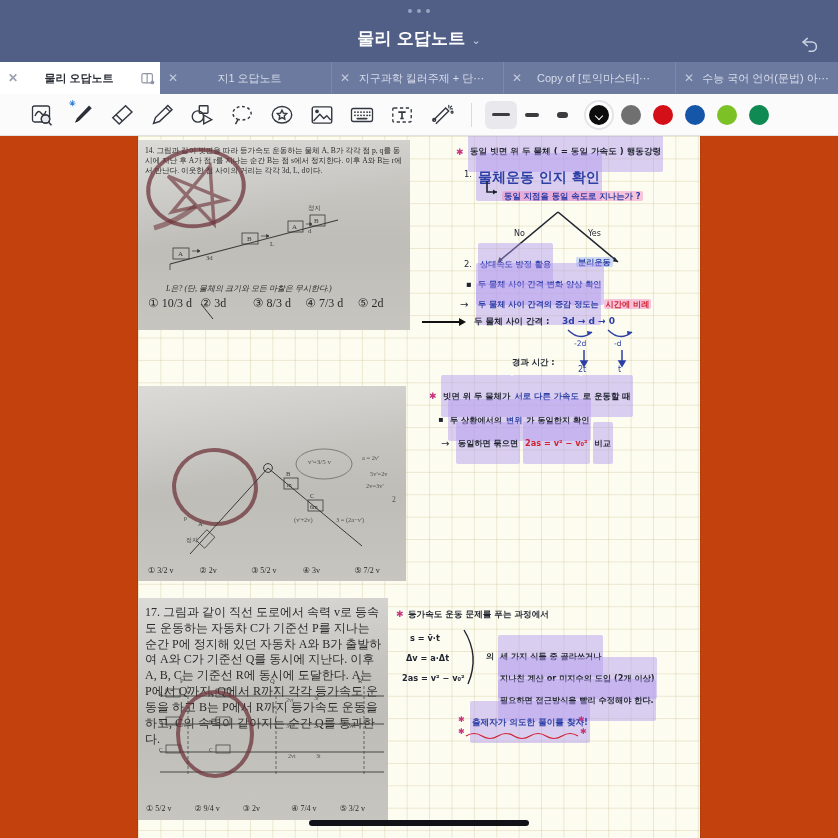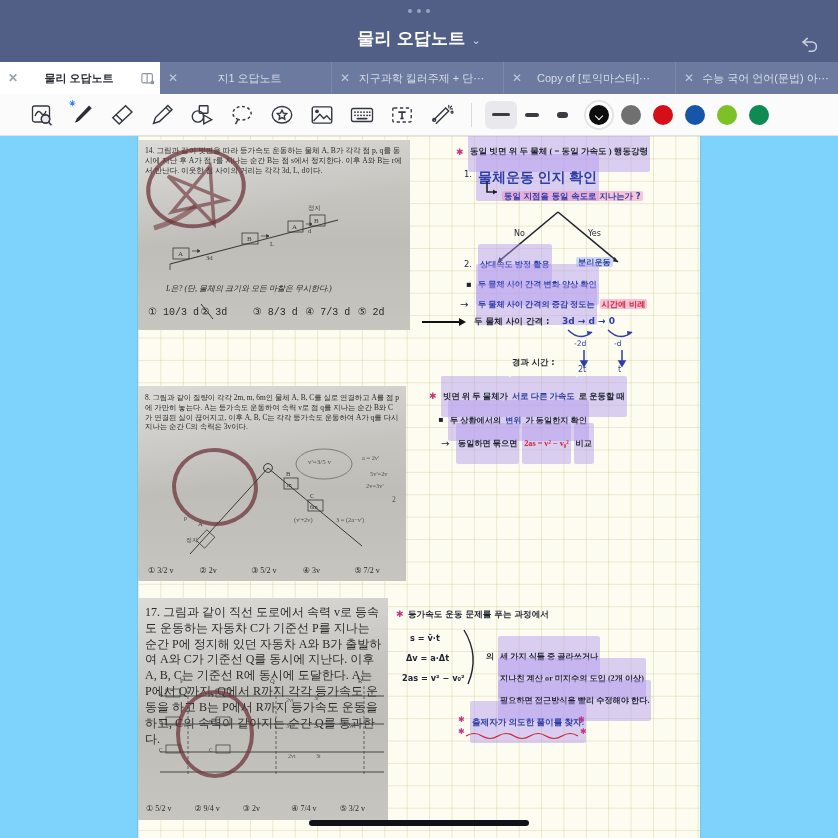--- a/index.html
+++ b/index.html
@@ -137,21 +137,21 @@
     position: absolute; left: 50%; top: 56%;
     width: 5px; height: 5px;
     border-right: 1.5px solid #fff; border-bottom: 1.5px solid #fff;
     transform: translate(-50%,-50%) rotate(45deg);
   }
 
   
   .canvas {
     position: absolute; top: 136px; left: 0;
     width: 838px; height: 702px;
-    background: #7dd3fc;
+    background: #c2410c;
     overflow: hidden;
   }
   .page {
     position: absolute; left: 138px; top: 0;
     width: 562px; height: 702px;
     background: #fdfcf0;
     background-image:
       linear-gradient(to right, rgba(190,178,120,0.28) 1px, transparent 1px),
       linear-gradient(to bottom, rgba(190,178,120,0.28) 1px, transparent 1px);
     background-size: 22.4px 22.4px;
@@ -194,21 +194,21 @@
   .hw {
     position: absolute;
     font-family: "DejaVu Sans", sans-serif;
     white-space: nowrap;
     line-height: 1.1;
   }
   .hw-ink-blue  { color: #2c3fa6; }
   .hw-ink-dark  { color: #1f2430; }
   .hw-ink-pink  { color: #c7357e; }
   .hw-ink-red   { color: #cf2233; }
-  .hl-violet { background: rgba(176,150,240,0.45); border-radius: 2px; padding: 16px 2px; font-family: Liberation Serif, serif; }
+  .hl-violet { background: rgba(176,150,240,0.45); border-radius: 2px; padding: 16px 2px; }
   .hl-pink   { background: rgba(244,140,196,0.50); border-radius: 2px; padding: 0 2px; }
   .hl-blue   { background: rgba(150,180,245,0.45); border-radius: 2px; padding: 0 2px; }
 
   .arrow-svg { position: absolute; overflow: visible; }
 
   
   .home-ind {
     position: absolute; bottom: 12px; left: 50%;
     transform: translateX(-50%);
     width: 220px; height: 6px; border-radius: 4px;
@@ -428,21 +428,21 @@
             <path d="M34 49 l-2.5 -1.5 v3 z" fill="#3a3a38"></path>
           <line x1="95" y1="34" x2="103" y2="34"></line>
             <path d="M103 34 l-2.5 -1.5 v3 z" fill="#3a3a38"></path>
           <line x1="140" y1="22" x2="146" y2="22"></line>
             <path d="M146 22 l-2.2 -1.3 v2.6 z" fill="#3a3a38"></path>
         </g>
       </svg>
 
       <div class="ptext" style="left:28px; top:144px; font-size:8px; font-style:italic;">L은? (단, 물체의 크기와 모든 마찰은 무시한다.)</div>
 
-      <div class="pchoices" style="left:10px; top:166px; font-size:10px;font-family:Liberation Mono, monospace;">
+      <div class="pchoices" style="left:10px; top:156px; font-size:12px;">
         <span>① 10/3 d</span>
         <span>② 3d</span>
         <span>③ 8/3 d</span>
         <span>④ 7/3 d</span>
         <span>⑤ 2d</span>
       </div>
       <svg class="arrow-svg" style="left:60px; top:160px;" width="26" height="22" viewBox="0 0 26 22">
         <path d="M3 4 q8 10 12 15" stroke="#333" stroke-width="1" fill="none"></path>
       </svg>
     </div>
@@ -513,24 +513,20 @@
       </g>
     </svg>
     <div class="hw hw-ink-blue" style="left:436px; top:204px; font-size:7.6px;">-2d</div>
     <div class="hw hw-ink-blue" style="left:476px; top:204px; font-size:7.6px;">-d</div>
     <div class="hw hw-ink-dark" style="left:374px; top:222px; font-size:8.4px; font-weight:700;">경과 시간 :</div>
     <div class="hw hw-ink-blue" style="left:440px; top:230px; font-size:8px;">2t</div>
     <div class="hw hw-ink-blue" style="left:480px; top:230px; font-size:8px;">t</div>
 
     <div class="photo" style="left:0px; top:250px; width:268px; height:195px;">
       <div class="photo-grain"></div>
-      <div class="ptext" style="left:7px; top:7px; right:6px; font-size:7.4px;">
-        <span>8.</span>
-        <span>그림과 같이 질량이 각각 2m, m, 6m인 물체 A, B, C를 실로 연결하고 A를 점 p에 가만히 놓는다. A는 등가속도 운동하여 속력 v로 점 q를 지나는 순간 B와 C가 연결된 실이 끊어지고, 이후 A, B, C는 각각 등가속도 운동하여 A가 q를 다시 지나는 순간 C의 속력은 3v이다.</span>
-      </div>
 
       <div class="redcircle" style="left:34px; top:62px; width:86px; height:78px; transform:rotate(6deg);"></div>
 
       <svg class="arrow-svg" style="left:46px; top:68px;" width="210" height="110" viewBox="0 0 210 110">
         <line x1="6" y1="100" x2="84" y2="14" stroke="#3a3a38" stroke-width="1"></line>
         <line x1="84" y1="14" x2="178" y2="92" stroke="#3a3a38" stroke-width="1"></line>
         <circle cx="84" cy="14" r="4.4" fill="none" stroke="#3a3a38" stroke-width="1"></circle>
         <rect x="14" y="80" width="15" height="11" fill="none" stroke="#3a3a38" stroke-width="0.8" transform="rotate(-47 21 85)"></rect>
         <text x="14" y="72" font-size="6.6" fill="#3a3a38" font-family="serif">A</text>
         <rect x="100" y="24" width="14" height="11" fill="none" stroke="#3a3a38" stroke-width="0.8"></rect>

